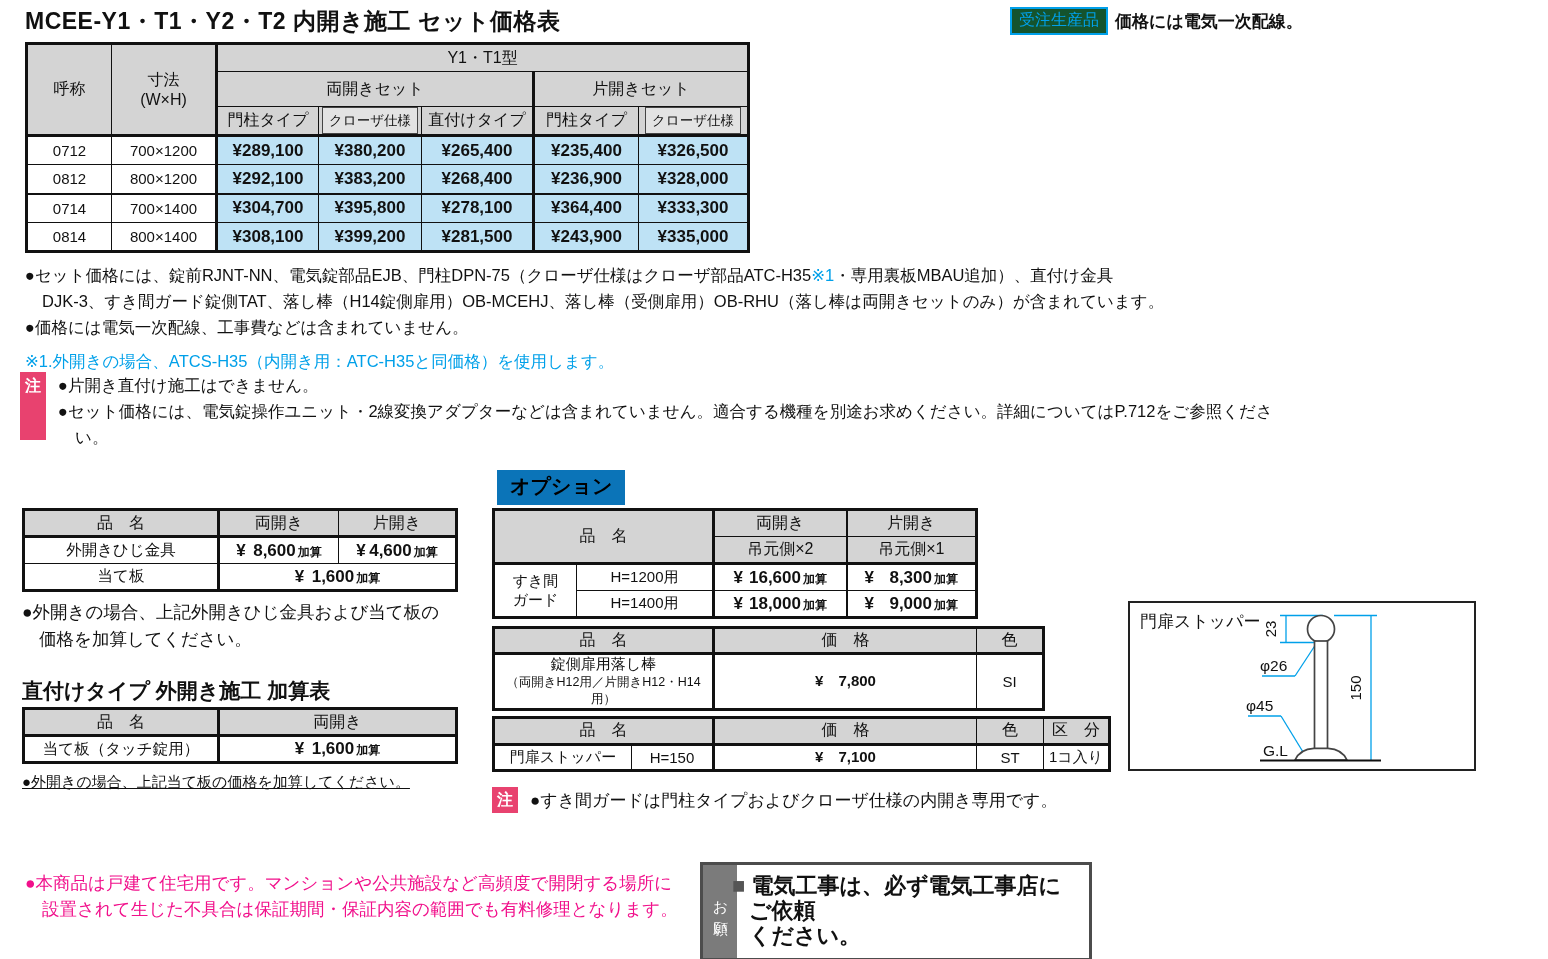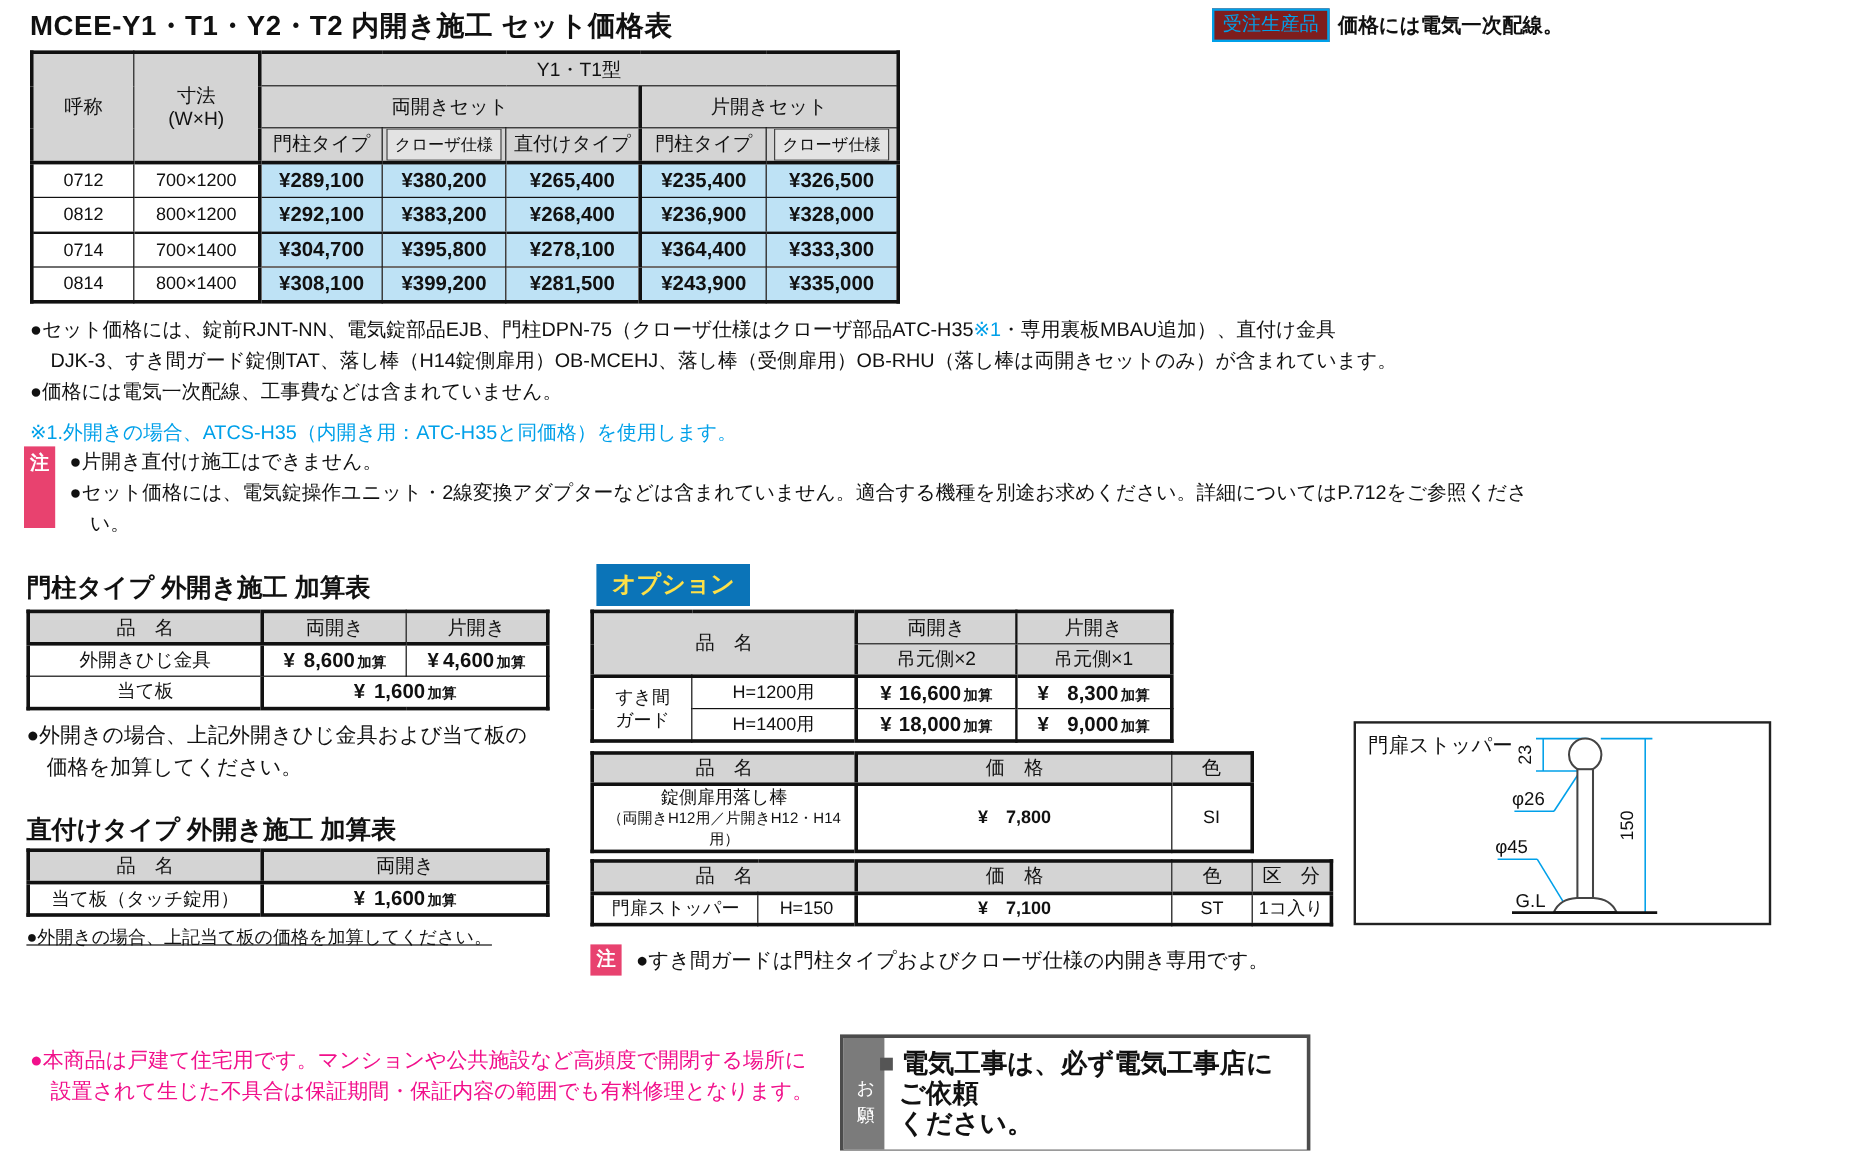--- a/index.html
+++ b/index.html
@@ -5,21 +5,21 @@
   html,body { margin:0; padding:0; background:#fff; }
   body { font-family:"Liberation Sans","DejaVu Sans",sans-serif; color:#111; }
   .page { position:relative; width:1548px; height:959px; background:#fff; overflow:hidden; }
   .abs { position:absolute; }
   .pre { white-space:pre-line; }
   .cyan { color:#00a0e9; }
 
   .title { left:25px; top:6px; font-size:23px; font-weight:600; letter-spacing:0.5px; }
 
   .order-area { left:1010px; top:7px; display:flex; align-items:center; gap:7px; }
-  .order-badge { border:2px solid #00a0e9; background:#7f1d1d; color:#00a0e9; font-size:16px; padding:1px 7px 2px; }
+  .order-badge { border:2px solid #00a0e9; background:#14532d; color:#00a0e9; font-size:16px; padding:1px 7px 2px; }
   .order-text { font-size:17px; font-weight:bold; }
 
   table { border-collapse:collapse; table-layout:fixed; }
   .tbl { border:3px solid #111; }
   .tbl th,.tbl td { border:1px solid #111; text-align:center; vertical-align:middle; padding:0; overflow:hidden; }
   .tbl th { background:#d4d4d4; font-weight:normal; font-size:16px; }
   .bl3 { border-left:3px solid #111 !important;margin-top:32px; }
   .bl2 { border-left:2px solid #111 !important; }
   .hsep { border-bottom:3px solid #111 !important; }
   .bt2 { border-top:2.5px solid #111 !important; }
@@ -48,21 +48,21 @@
   .pillar-tbl tr { height:27px; }
   .pillar-tbl td { background:#fff; font-size:15.5px; }
   .pillar-note { left:22px; top:599px; width:455px; font-size:17.5px; line-height:27px; }
 
   .direct-title { left:22px; top:677px; }
   .direct-tbl { left:22px; top:707px; width:433px; }
   .direct-tbl tr { height:27px; }
   .direct-tbl td { background:#fff; font-size:15.5px; }
   .direct-note { left:22px; top:768px; width:470px; font-size:15px; line-height:27px;text-decoration:underline; }
 
-  .option-badge { left:497px; top:470px; background:#0b74b8; color:#fde047; font-size:20px; font-weight:600; padding:3px 13px 5px; }
+  .option-badge { left:497px; top:470px; background:#0b74b8; color:#000000; font-size:20px; font-weight:600; padding:3px 13px 5px; }
   .gap-tbl { left:492px; top:508px; width:483px; }
   .gap-tbl tr { height:27px; }
   .gap-tbl td { background:#fff; font-size:15px; }
   .drop-tbl { left:492px; top:626px; width:550px; }
   .drop-tbl tr.hr { height:26px; } .drop-tbl tr.dr { height:53px; }
   .drop-tbl td { background:#fff; font-size:15px; }
   .stop-tbl { left:492px; top:716px; width:616px; }
   .stop-tbl tr { height:26.5px; }
   .stop-tbl td { background:#fff; font-size:15px; }
   .name2 { font-size:12.5px; }
@@ -172,21 +172,20 @@
   </div>
 
   <div class="abs caution1">
     <div class="note-badge badge-tall">注</div>
     <div class="caution1-text">
       <div>●片開き直付け施工はできません。</div>
       <div class="hang">●セット価格には、電気錠操作ユニット・2線変換アダプターなどは含まれていません。適合する機種を別途お求めください。詳細についてはP.712をご参照ください。</div>
     </div>
   </div>
 
-  <div class="abs sec-title pillar-title">門柱タイプ 外開き施工 加算表</div>
   <table class="tbl pillar-tbl abs">
     <colgroup>
         <col style="width:195px">
         <col style="width:120px">
         <col style="width:118px">
       </colgroup>
     <tbody>
         <tr>
       <th class="hsep">品　名</th>
       <th class="bl3 hsep">両開き</th>

